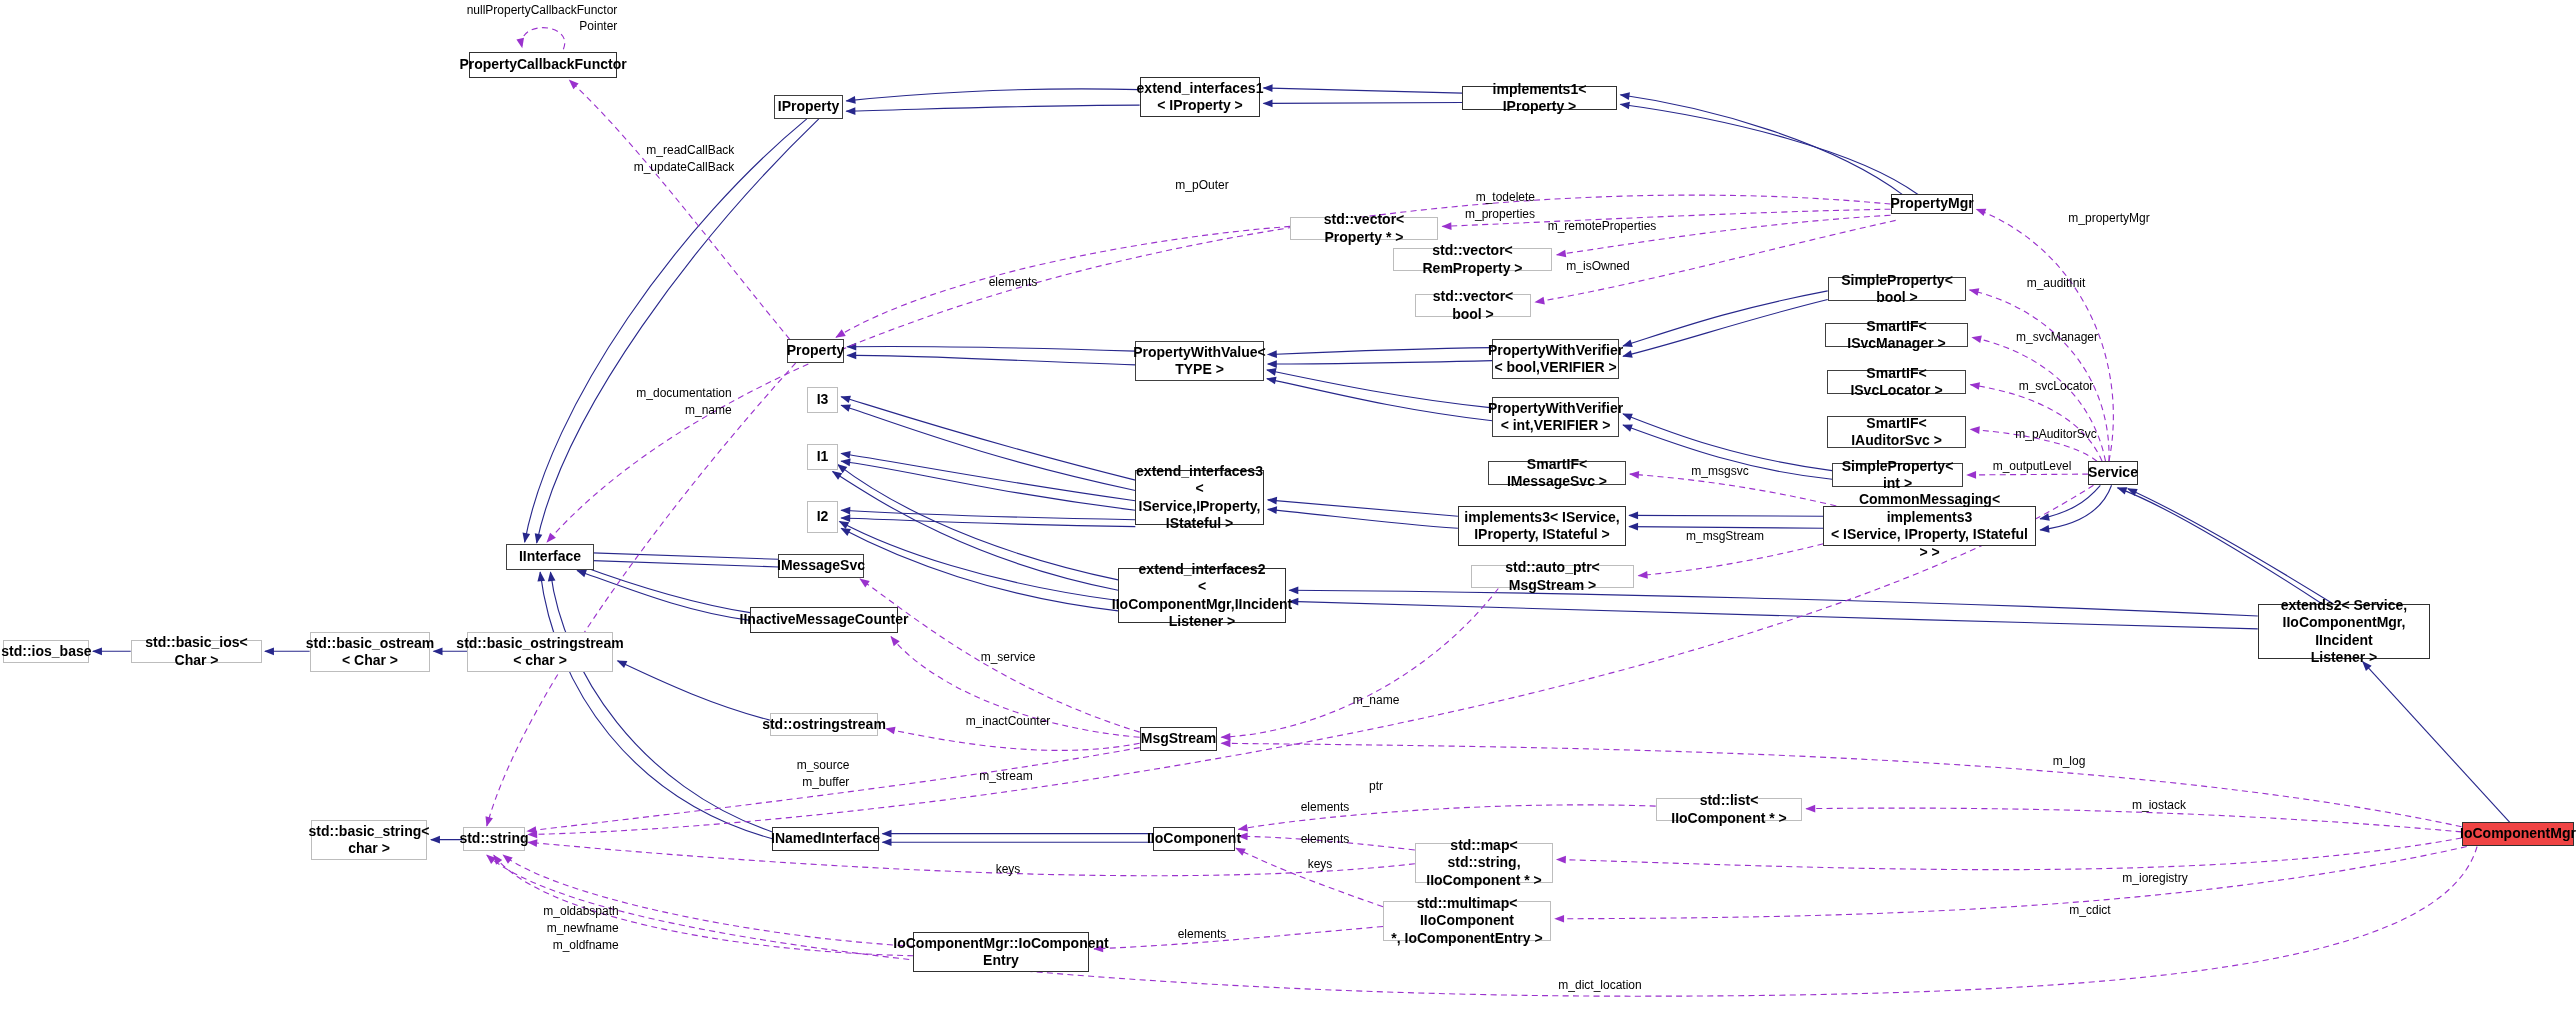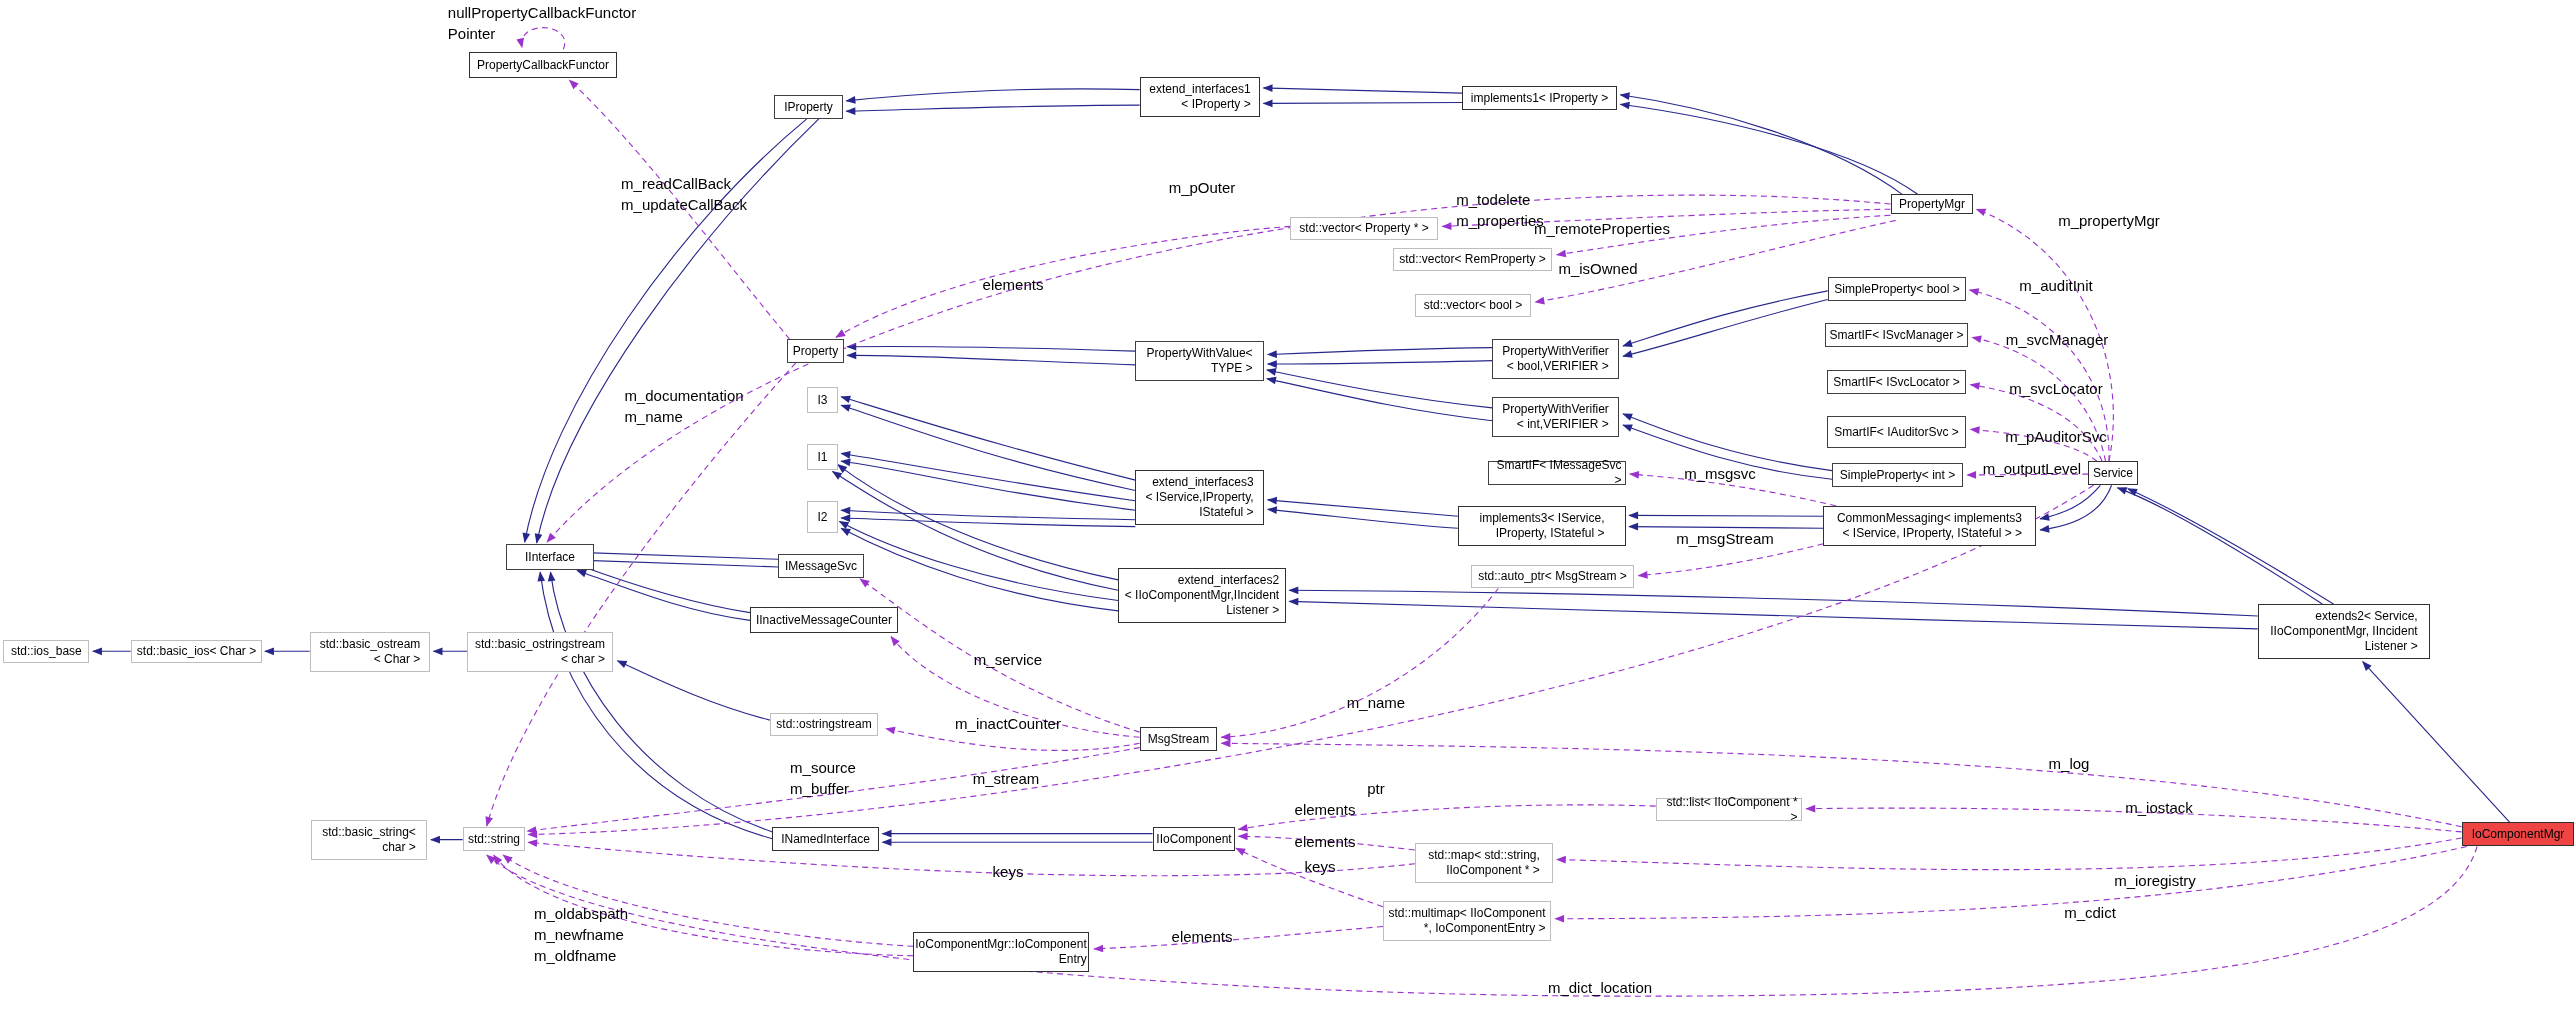--- a/index.html
+++ b/index.html
@@ -9,35 +9,36 @@
     font-family:"Liberation Sans","DejaVu Sans",sans-serif;
     background:#ffffff;
     overflow:hidden;
   }
   #edges{position:absolute;left:0;top:0;width:2576px;height:1011px;}
   .node{
     position:absolute;
     background:#ffffff;
     border:0.9px solid #404040;
     display:flex;align-items:center;justify-content:center;
-    text-align:right;
+    text-align:center;
     white-space:pre-line;
-    font-size:12px;line-height:1.25;color:#000;
+    font-size:14px;line-height:1.25;color:#000;
     padding:0.9px 3.4px;box-sizing:border-box;
     z-index:2;
+    font-weight:bold;
   }
   .node.bold{border-width:1.7px;border-color:#303030;}
   .node.ext{border:0.9px solid #bdbdbd;color:#000;}
   .node.target{background:#ef4444;border:1.7px solid #303030;}
   .elabel{
     position:absolute;
     transform:translateX(-50%);
-    text-align:left;
+    text-align:right;
     white-space:pre-line;
-    font-size:15px;line-height:1.4;color:#000;
+    font-size:12px;line-height:1.4;color:#000;
     z-index:3;
   }
 </style>
 </head>
 <body>
 
 <div id="canvas">
 
   <svg id="edges" width="2576" height="1011" viewBox="0 0 2995 1175" fill="none" xmlns="http://www.w3.org/2000/svg">
     <defs>
@@ -202,21 +203,21 @@
   <div class="node ext" style="left:1415px;top:843px;width:138px;height:40px">std::map&lt; std::string,
 IIoComponent * &gt;</div>
   <div class="node ext" style="left:1383px;top:901px;width:168px;height:40px">std::multimap&lt; IIoComponent
 *, IoComponentEntry &gt;</div>
   <div class="node bold" style="left:913px;top:932px;width:176px;height:40px">IoComponentMgr::IoComponent
 Entry</div>
   <div class="node target" style="left:2462px;top:822px;width:112px;height:24px">IoComponentMgr</div>
 
   <div class="elabel" style="left:542px;top:1.7px">nullPropertyCallbackFunctor
 Pointer</div>
-  <div class="elabel" style="left:684px;top:173px">m_readCallBack
+  <div class="elabel" style="left:684px;top:142px">m_readCallBack
 m_updateCallBack</div>
   <div class="elabel" style="left:1202px;top:177px">m_pOuter</div>
   <div class="elabel" style="left:1013px;top:274px">elements</div>
   <div class="elabel" style="left:1500px;top:189px">m_todelete
 m_properties</div>
   <div class="elabel" style="left:1602px;top:218px">m_remoteProperties</div>
   <div class="elabel" style="left:1598px;top:258px">m_isOwned</div>
   <div class="elabel" style="left:2109px;top:210px">m_propertyMgr</div>
   <div class="elabel" style="left:2056px;top:275px">m_auditInit</div>
   <div class="elabel" style="left:2057px;top:329px">m_svcManager</div>

